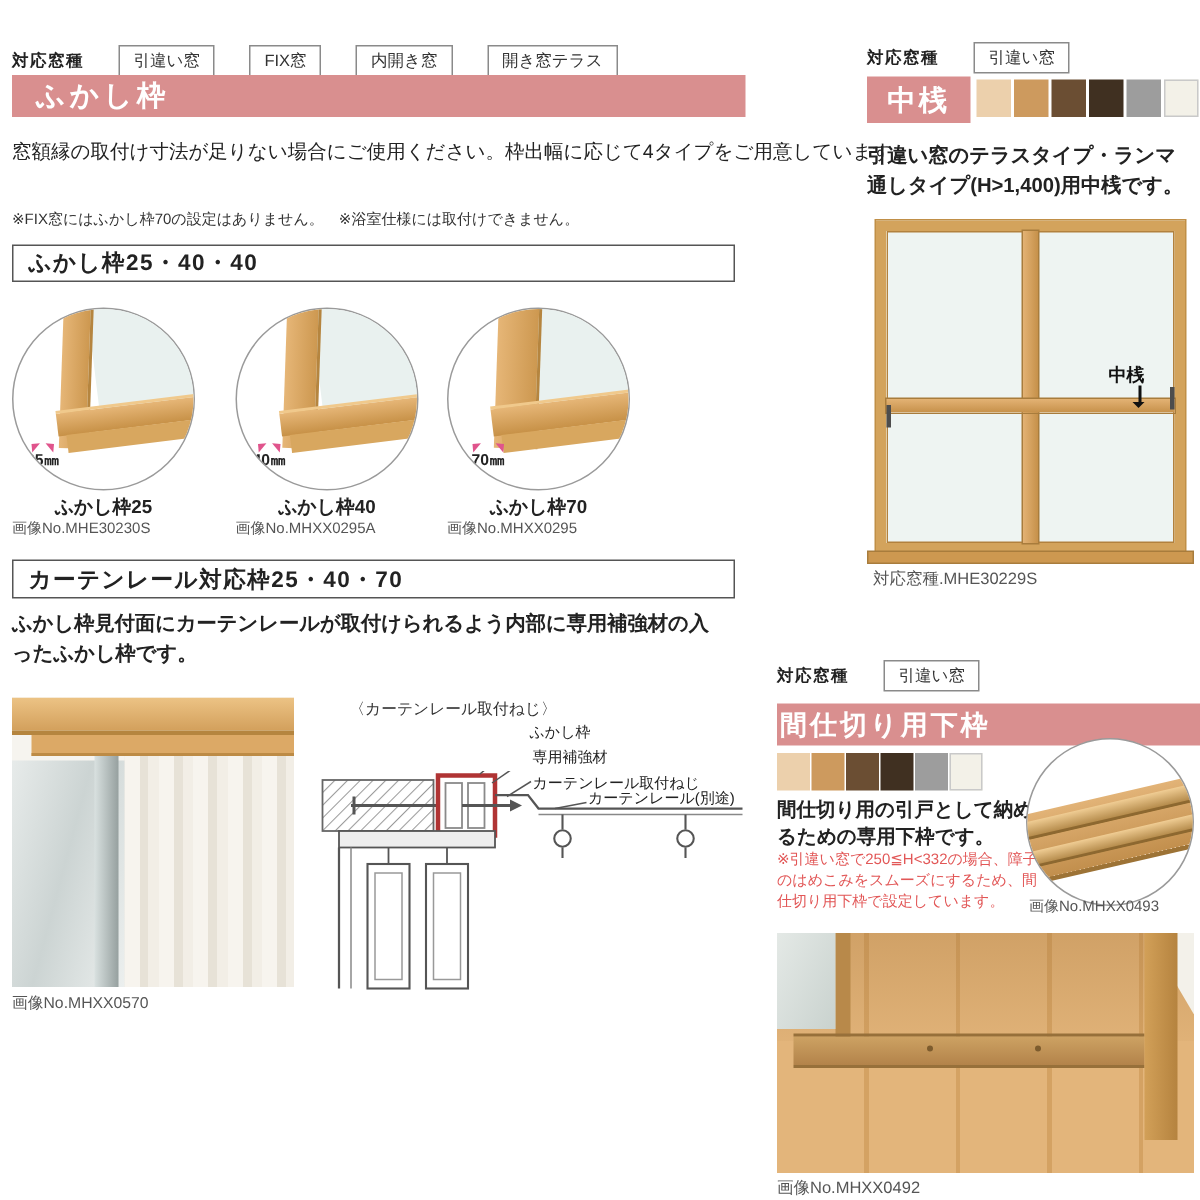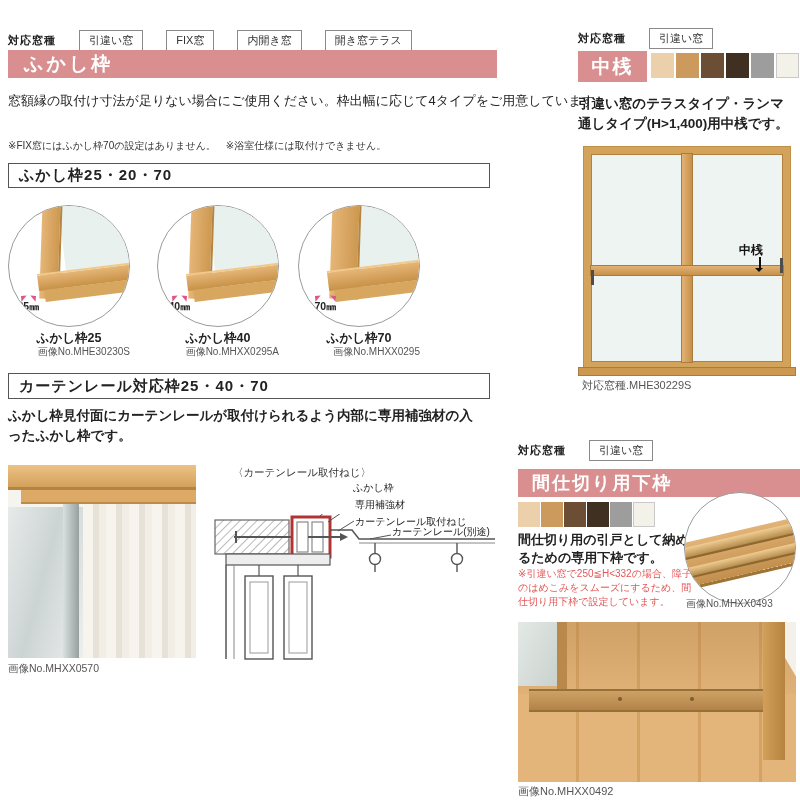--- a/index.html
+++ b/index.html
@@ -4,21 +4,21 @@
 <style>
   *{margin:0;padding:0;box-sizing:border-box}
   html,body{width:800px;height:800px;background:#fff;overflow:hidden;
     font-family:"Liberation Sans","DejaVu Sans",sans-serif;color:#222}
   .abs{position:absolute}
   .types-row{display:flex;align-items:center;gap:23px;font-size:11px}
   .types-label{font-weight:bold;color:#222;letter-spacing:1px}
   .type-tag{border:1px solid #8a8a8a;background:#fff;color:#333;padding:2px 9px;font-size:11px;white-space:nowrap}
   .banner{color:#fff;font-weight:bold;display:flex;align-items:center;background:#d98f8f}
   .banner-lg{font-size:19px;letter-spacing:3px;padding-left:16px}
-  .banner-sm{font-size:18px;letter-spacing:2px;padding-left:14px}
+  .banner-sm{font-size:18px;letter-spacing:2px;padding-left:2px}
   .banner-ctr{font-size:19px;letter-spacing:2px;justify-content:center;padding-left:0}
   .intro{font-size:13px;font-weight:normal;white-space:nowrap}
   .rednote{font-size:10px;line-height:1.32;color:#e25757}
   .rednote .ind{padding-left:14px;display:block}
   .blacknote{font-size:10px;color:#333}
   .section-box{border:1px solid #555;background:#fff;font-weight:bold;font-size:15px;
     display:flex;align-items:center;padding-left:10px;letter-spacing:1px}
   .circle{width:122px;height:122px;border:1px solid #9a9a9a;border-radius:50%;
     overflow:hidden;background:#fff;position:absolute}
   .glass{position:absolute;left:44%;top:-8%;width:72%;height:66%;background:#e9f1ef;transform:rotate(-7deg)}
@@ -30,21 +30,21 @@
   .hbar2{position:absolute;left:30%;top:70%;width:85%;height:10%;background:#d8a75f;
     transform:rotate(-7deg);transform-origin:left center}
   .dim{position:absolute;display:flex;flex-direction:column;align-items:center}
   .dim-arrows{display:flex;gap:7px}
   .tri{width:0;height:0;border:4px solid transparent}
   .tri-l{border-right-color:#e0548c;transform:rotate(40deg)}
   .tri-r{border-left-color:#e0548c;transform:rotate(-40deg)}
   .dim-text{font-size:10.5px;font-weight:bold;color:#222}
   .c-name{font-size:12.5px;font-weight:bold;text-align:center;width:122px;position:absolute}
   .c-img,.img-caption{font-size:10.5px;color:#555;position:absolute}
-  .c-img{text-align:right;width:122px;font-size:10px}
+  .c-img{text-align:left;width:122px;font-size:10px}
   .desc-bold{font-weight:bold;font-size:13.5px;line-height:1.48}
   .photo{position:absolute;overflow:hidden;background:#f6f4ef}
   .lay{position:absolute}
   .diagram-label{position:absolute;font-size:10px;color:#222;white-space:nowrap}
   .diagram-title{font-size:10.5px;color:#333;text-align:center}
   .window{position:absolute;background:#eef4f2;border:7px solid #d3a35c;
     box-shadow:inset 0 0 0 1px #b2813e, 0 0 0 1px #c08f47}
   .win-stile{position:absolute;left:calc(50% - 5px);top:0;width:10px;height:100%;
     background:linear-gradient(90deg,#e3b274,#c6914a);box-shadow:0 0 0 1px #a87c3c}
   .win-rail{position:absolute;left:0;width:100%;height:9px;
@@ -82,21 +82,21 @@
 </div>
 
 <div class="abs intro" style="left:8px;top:92px">窓額縁の取付け寸法が足りない場合にご使用ください。枠出幅に応じて4タイプをご用意しています。</div>
 
 <div class="abs rednote" style="left: 8px; top: 111px; color: rgb(226, 87, 87);">
 </div>
 
 <div class="abs blacknote" style="left:8px;top:139px">※FIX窓にはふかし枠70の設定はありません。　※浴室仕様には取付けできません。</div>
 
 <div class="abs section-box" style="left:8px;top:163px;width:482px;height:25px">
-  <span>ふかし枠25・20・70</span>
+  <span>ふかし枠25・40・40</span>
 </div>
 
 <div class="circle" style="left:8px;top:205px">
   <div class="glass"></div>
   <div class="vbar"></div>
   <div class="hbar"></div>
   <div class="hbar2"></div>
   <div class="dim" style="left:8px;top:86px">
     <div class="dim-arrows">
         <span class="tri tri-l"></span>

